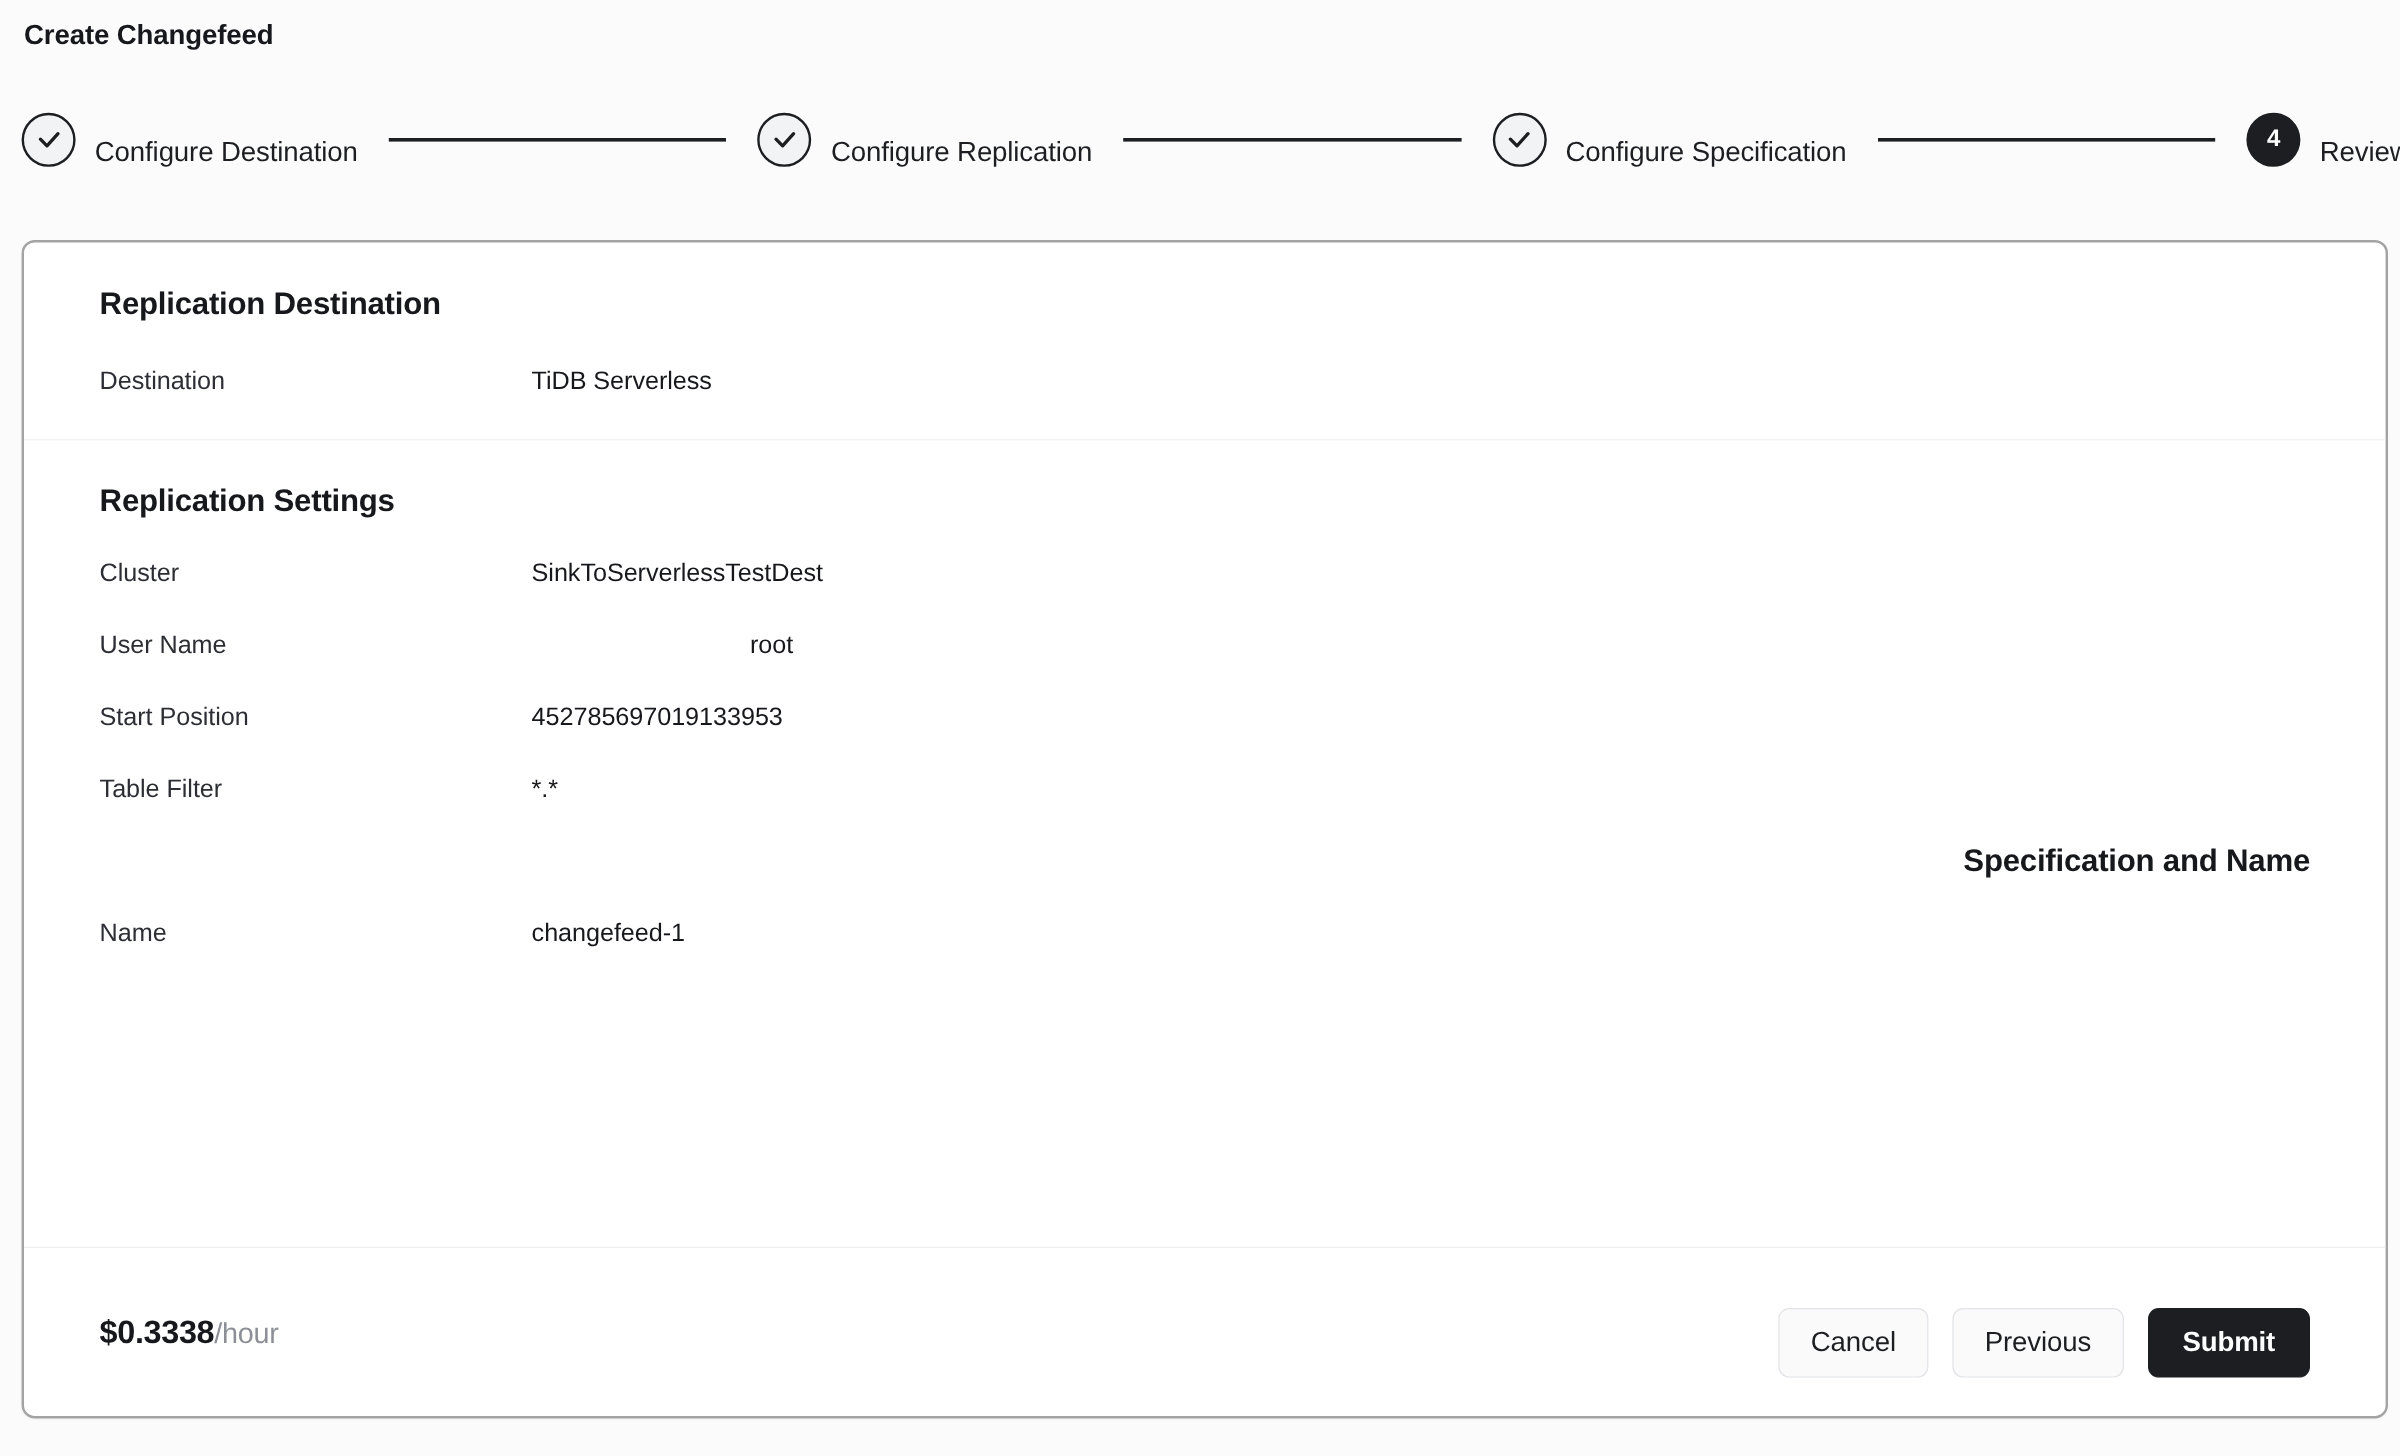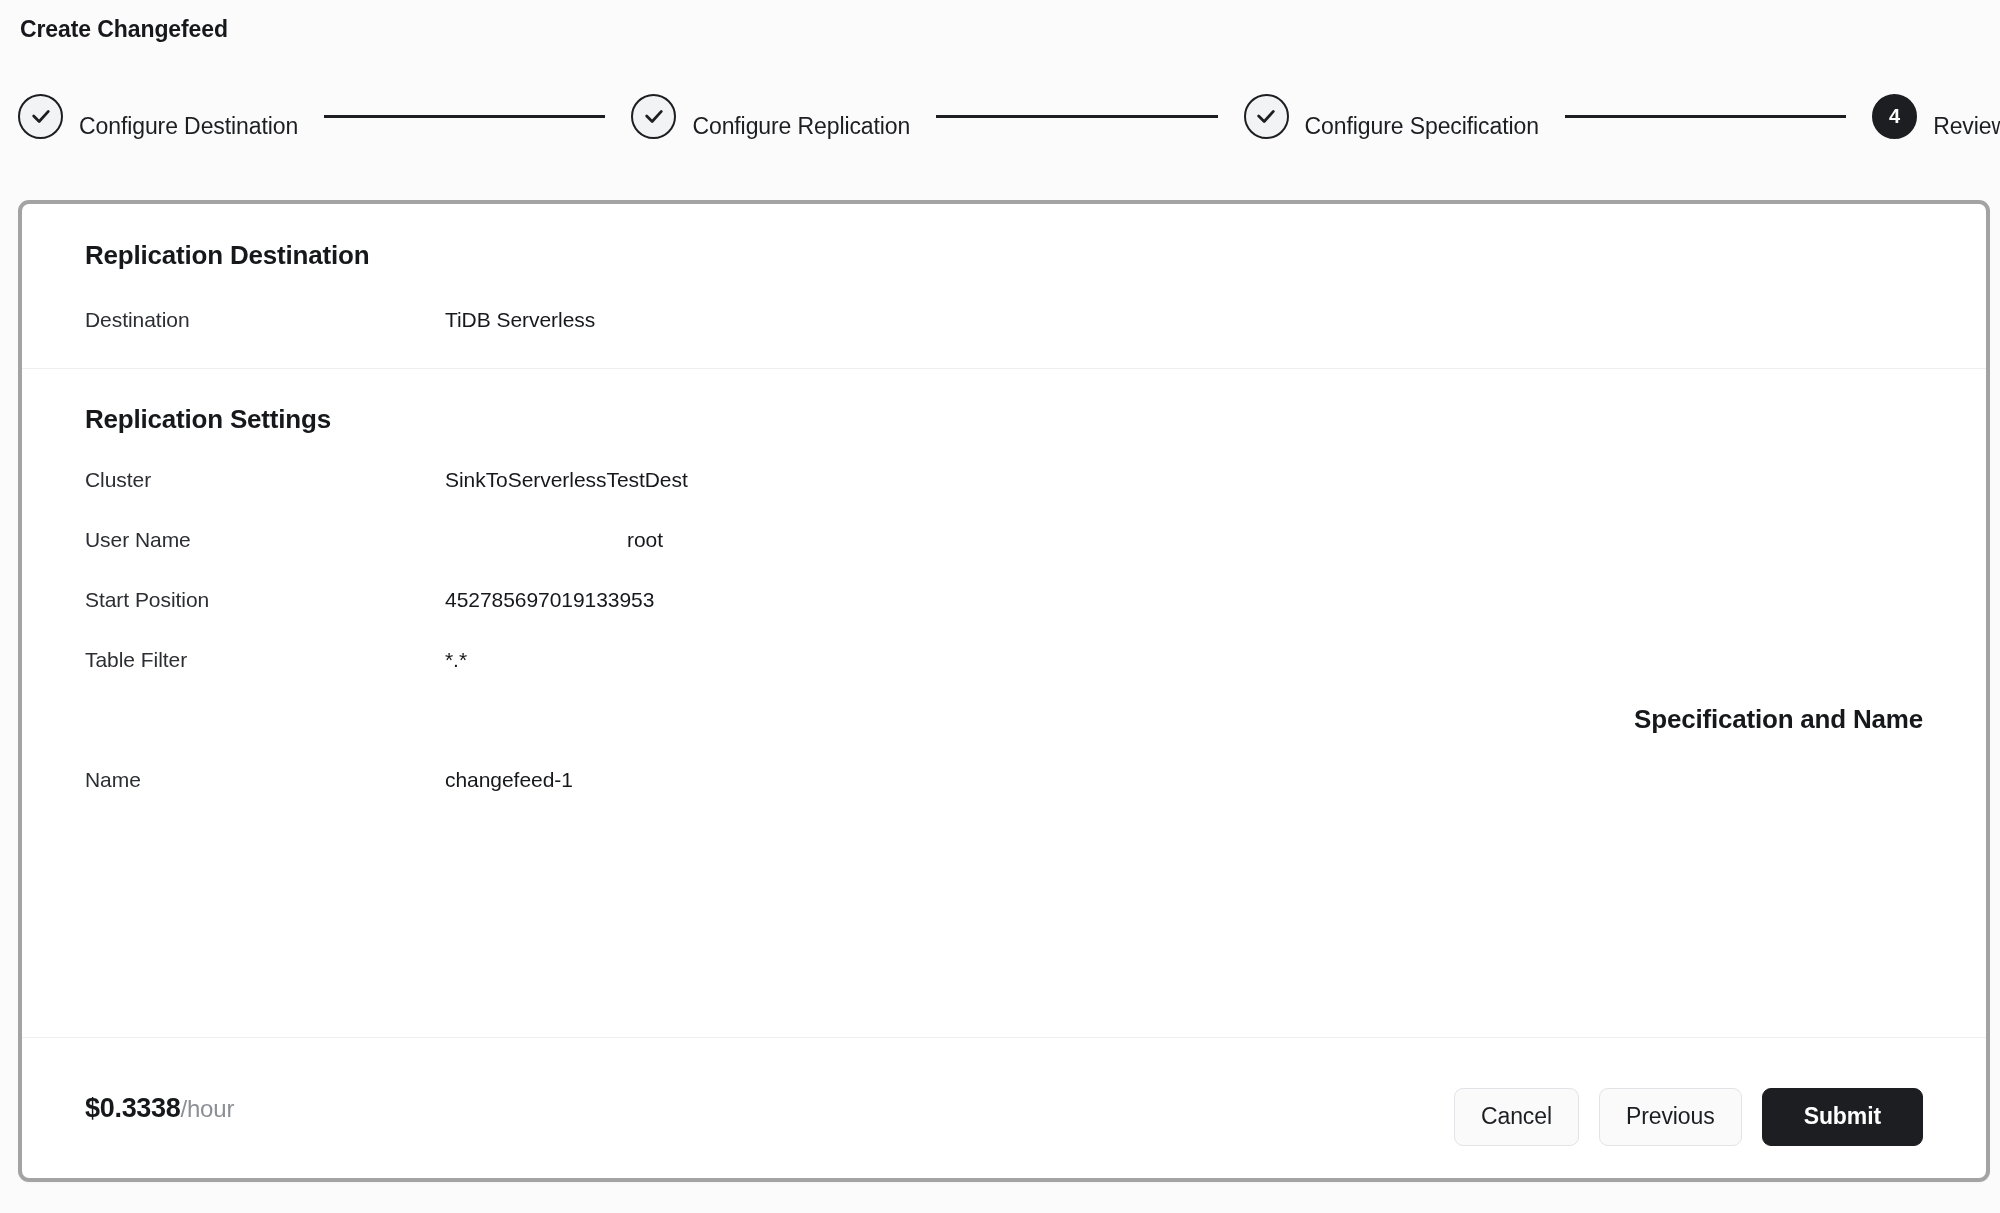--- a/index.html
+++ b/index.html
@@ -91,21 +91,21 @@
   }
 
   
   .card {
     position: absolute;
     left: 18px;
     top: 200px;
     width: 1972px;
     height: 982px;
     background: #ffffff;
-    border: 4px solid #a3a3a3;
+    border: 2px solid #a3a3a3;
     border-radius: 11px;
     box-shadow: 0 1px 2px rgba(20,20,30,0.03);
     overflow: hidden;
   }
 
   .card-section {
     padding: 0 63px;
   }
 
   .section-divider {
@@ -210,21 +210,21 @@
     background: #fafafb;
     border: 1px solid #e2e3e6;
     color: #1c1e21;
   }
 
   .btn-primary {
     background: #1c1e21;
     border: 1px solid #1c1e21;
     color: #ffffff;
     font-weight: bold;
-    padding: 0 41px;
+    padding: 0 28px;
   }
 </style>
 </head>
 <body>
 
 <div class="page">
 
   <div class="page-title">Create Changefeed</div>
 
   <div class="stepper">

